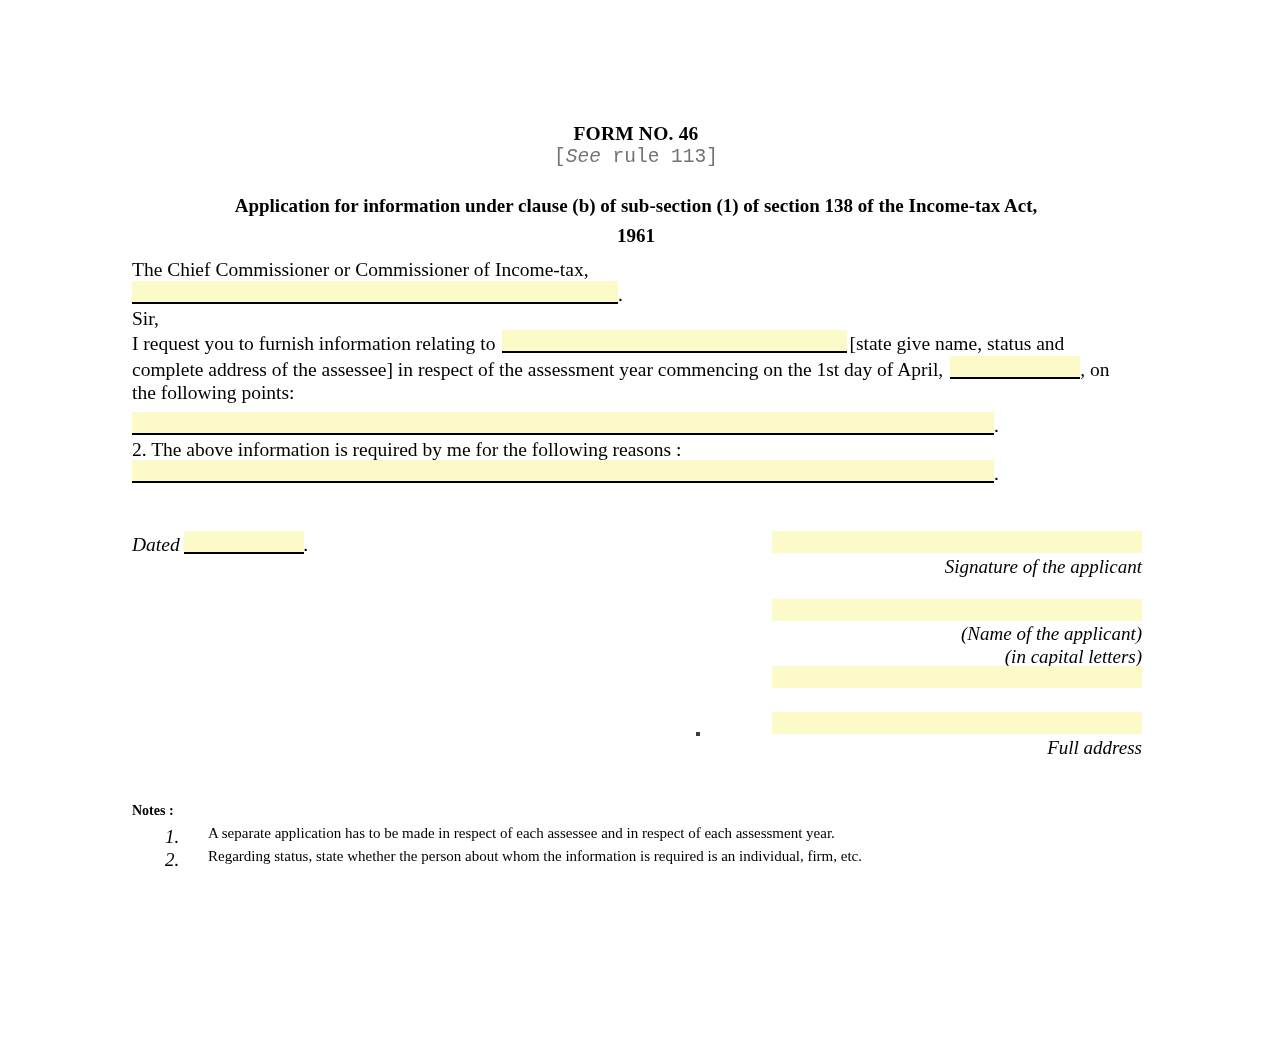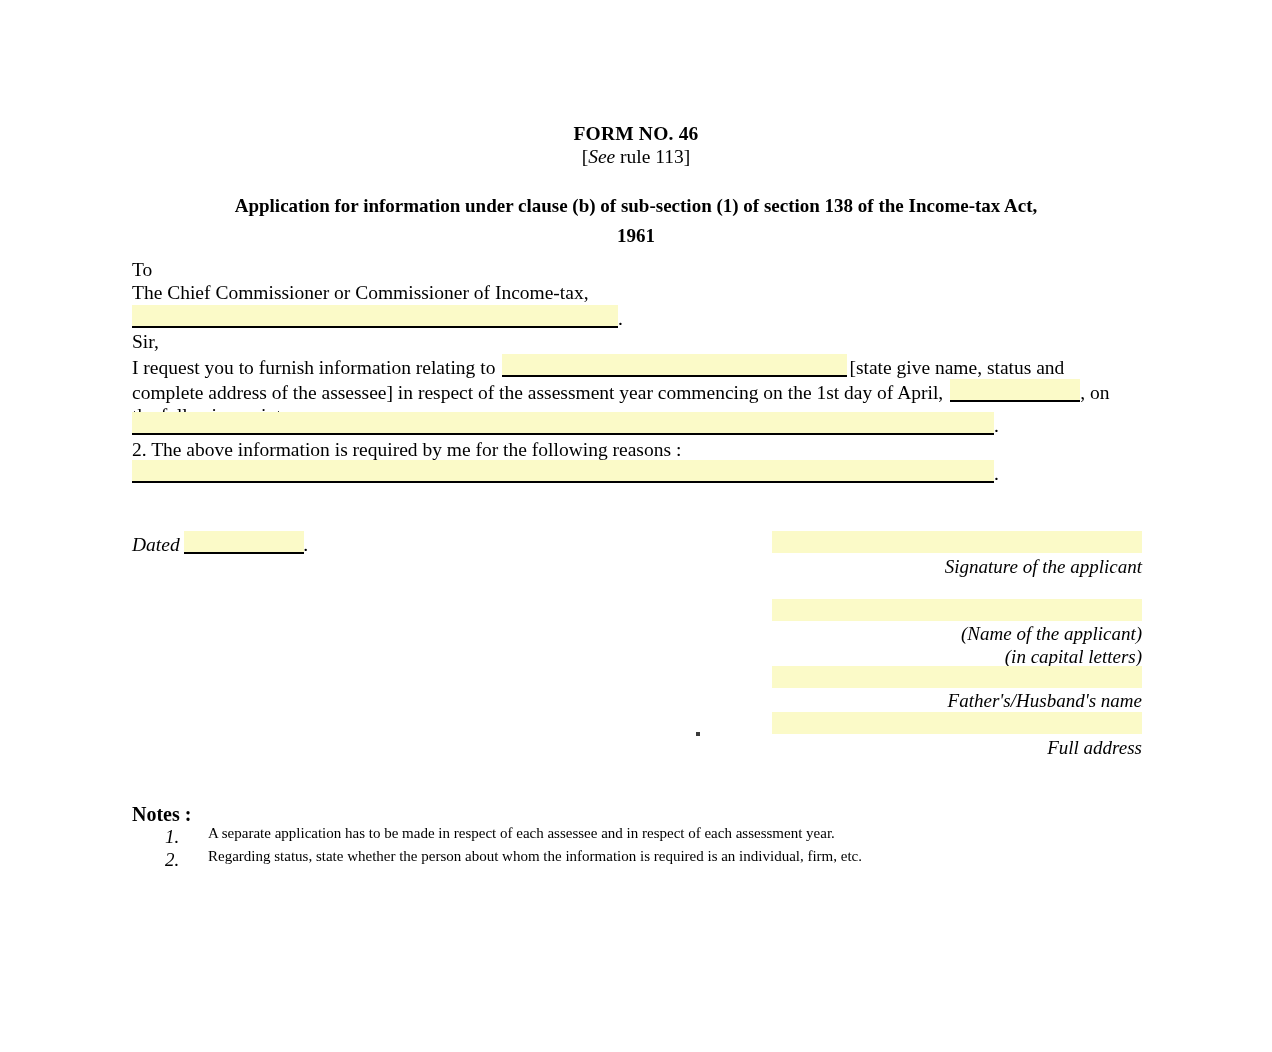--- a/index.html
+++ b/index.html
@@ -33,21 +33,22 @@
     font-size: 19.5px;
     font-weight: bold;
     letter-spacing: 0.2px;
   }
   .see-rule {
     position: absolute;
     left: 0; top: 138px;
     width: 1272px;
     text-align: center;
     font-size: 19.5px;
-    color: #000000;
+    color: #737373;
+    font-family: Liberation Mono, monospace;
   }
   .see-rule .it { font-style: italic; }
 
   .main-title {
     position: absolute;
     left: 216px; top: 183px;
     width: 840px;
     text-align: center;
     font-size: 19px;
     font-weight: bold;
@@ -124,21 +125,21 @@
     position: absolute;
     left: 696px; top: 724px;
     width: 4px; height: 4px;
     background: #3a3a3a;
   }
 
   
   .notes-head {
     position: absolute;
     left: 132px; top: 795px;
-    font-size: 20px;
+    font-size: 14px;
     font-weight: bold;
   }
   .note-num {
     position: absolute;
     left: 165px;
     font-style: italic;
     font-size: 19px;
   }
   .note-text {
     position: absolute;
@@ -153,21 +154,20 @@
 <div class="page">
 
   <div class="form-no">FORM NO. 46</div>
 
   <div class="see-rule"><span>[</span><span class="it">See</span><span> rule 113]</span></div>
 
   <div class="main-title">Application for information under clause (b) of sub-section (1) of section 138 of the Income-tax Act, 1961</div>
 
   <div class="body-text">
 
-    <div class="line">To</div>
 
     <div class="line">The Chief Commissioner or Commissioner of Income-tax,</div>
 
     <div class="line"><span class="fill addr-fill"></span><span class="dot">.</span></div>
 
     <div class="line">Sir,</div>
 
     <div class="line"><span>I request you to furnish information relating to</span><span class="fill name-fill"></span><span>[state give name, status and</span></div>
 
     <div class="line"><span>complete address of the assessee] in respect of the assessment year commencing on the 1st day of April,</span><span class="fill year-fill"></span><span>, on</span></div>
@@ -184,21 +184,20 @@
   <div class="dated"><span>Dated</span><span class="fill dated-fill"></span><span class="dot">.</span></div>
 
   <div class="hl-box" style="left:772px; top:523px; width:370px; height:22px;"></div>
   <div class="sig-caption" style="left:772px; top:548px;">Signature of the applicant</div>
 
   <div class="hl-box" style="left:772px; top:591px; width:370px; height:22px;"></div>
   <div class="sig-caption" style="left:772px; top:615px;">(Name of the applicant)</div>
   <div class="sig-caption" style="left:772px; top:638px;">(in capital letters)</div>
 
   <div class="hl-box" style="left:772px; top:658px; width:370px; height:22px;"></div>
-  <div class="sig-caption" style="left:772px; top:682px;">Father's/Husband's name</div>
 
   <div class="hl-box" style="left:772px; top:704px; width:370px; height:22px;"></div>
   <div class="sig-caption" style="left:772px; top:729px;">Full address</div>
 
   <div class="artifact-dot"></div>
 
   <div class="notes-head">Notes  :</div>
 
   <div class="note-num" style="top:818px;">1.</div>
   <div class="note-text" style="top:817px;">A separate application has to be made in respect of each assessee and in respect of each assessment year.</div>

